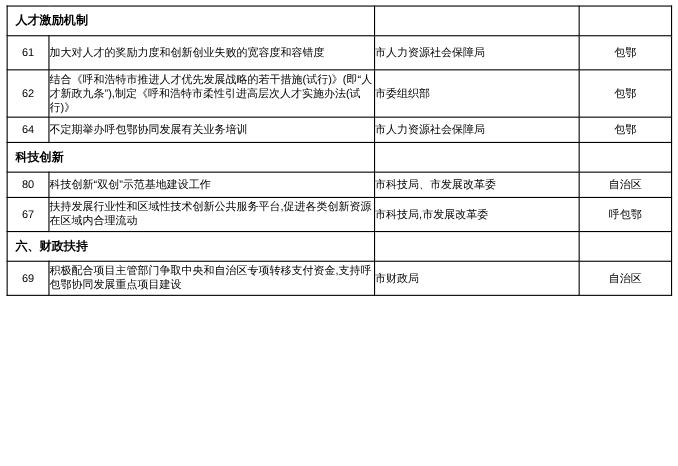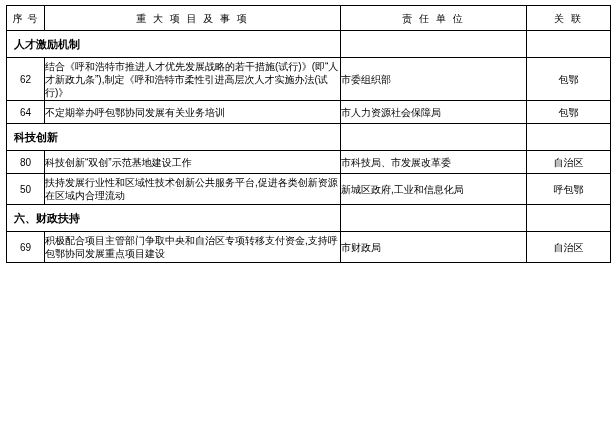--- a/index.html
+++ b/index.html
@@ -89,30 +89,30 @@
 
 <div id="sheet">
   <table class="doc-table">
     <colgroup>
       <col class="c-seq">
       <col class="c-item">
       <col class="c-unit">
       <col class="c-rel">
     </colgroup>
     <tbody id="table-body">
-      <tr class="hdr">
-        <td class="h-seq">序  号</td>
-        <td>重 大 项 目 及 事 项</td>
-        <td>责 任 单 位</td>
-        <td>关 联</td>
-      </tr>
     <tr class="section">
           <td class="section-title" colspan="2">人才激励机制</td>
           <td class="blank"></td>
           <td class="blank"></td>
+        </tr>
+        <tr class="r-tall">
+          <td class="seq">61</td>
+          <td class="item">加大对人才的奖励力度和创新创业失败的宽容度和容错度</td>
+          <td class="unit">市人力资源社会保障局</td>
+          <td class="rel">包鄂</td>
         </tr>
         <tr class="r-xtall">
           <td class="seq">62</td>
           <td class="item">结合《呼和浩特市推进人才优先发展战略的若干措施(试行)》(即“人才新政九条”),制定《呼和浩特市柔性引进高层次人才实施办法(试行)》</td>
           <td class="unit">市委组织部</td>
           <td class="rel">包鄂</td>
         </tr>
         <tr class="r-norm">
           <td class="seq">64</td>
           <td class="item">不定期举办呼包鄂协同发展有关业务培训</td>
@@ -124,23 +124,23 @@
           <td class="blank"></td>
           <td class="blank"></td>
         </tr>
         <tr class="r-norm">
           <td class="seq">80</td>
           <td class="item">科技创新“双创”示范基地建设工作</td>
           <td class="unit">市科技局、市发展改革委</td>
           <td class="rel">自治区</td>
         </tr>
         <tr class="r-tall">
-          <td class="seq">50</td>
+          <td class="seq">67</td>
           <td class="item">扶持发展行业性和区域性技术创新公共服务平台,促进各类创新资源在区域内合理流动</td>
-          <td class="unit">新城区政府,工业和信息化局</td>
+          <td class="unit">市科技局,市发展改革委</td>
           <td class="rel">呼包鄂</td>
         </tr>
         <tr class="section">
           <td class="section-title" colspan="2">六、财政扶持</td>
           <td class="blank"></td>
           <td class="blank"></td>
         </tr>
         <tr class="r-tall">
           <td class="seq">69</td>
           <td class="item">积极配合项目主管部门争取中央和自治区专项转移支付资金,支持呼包鄂协同发展重点项目建设</td>

